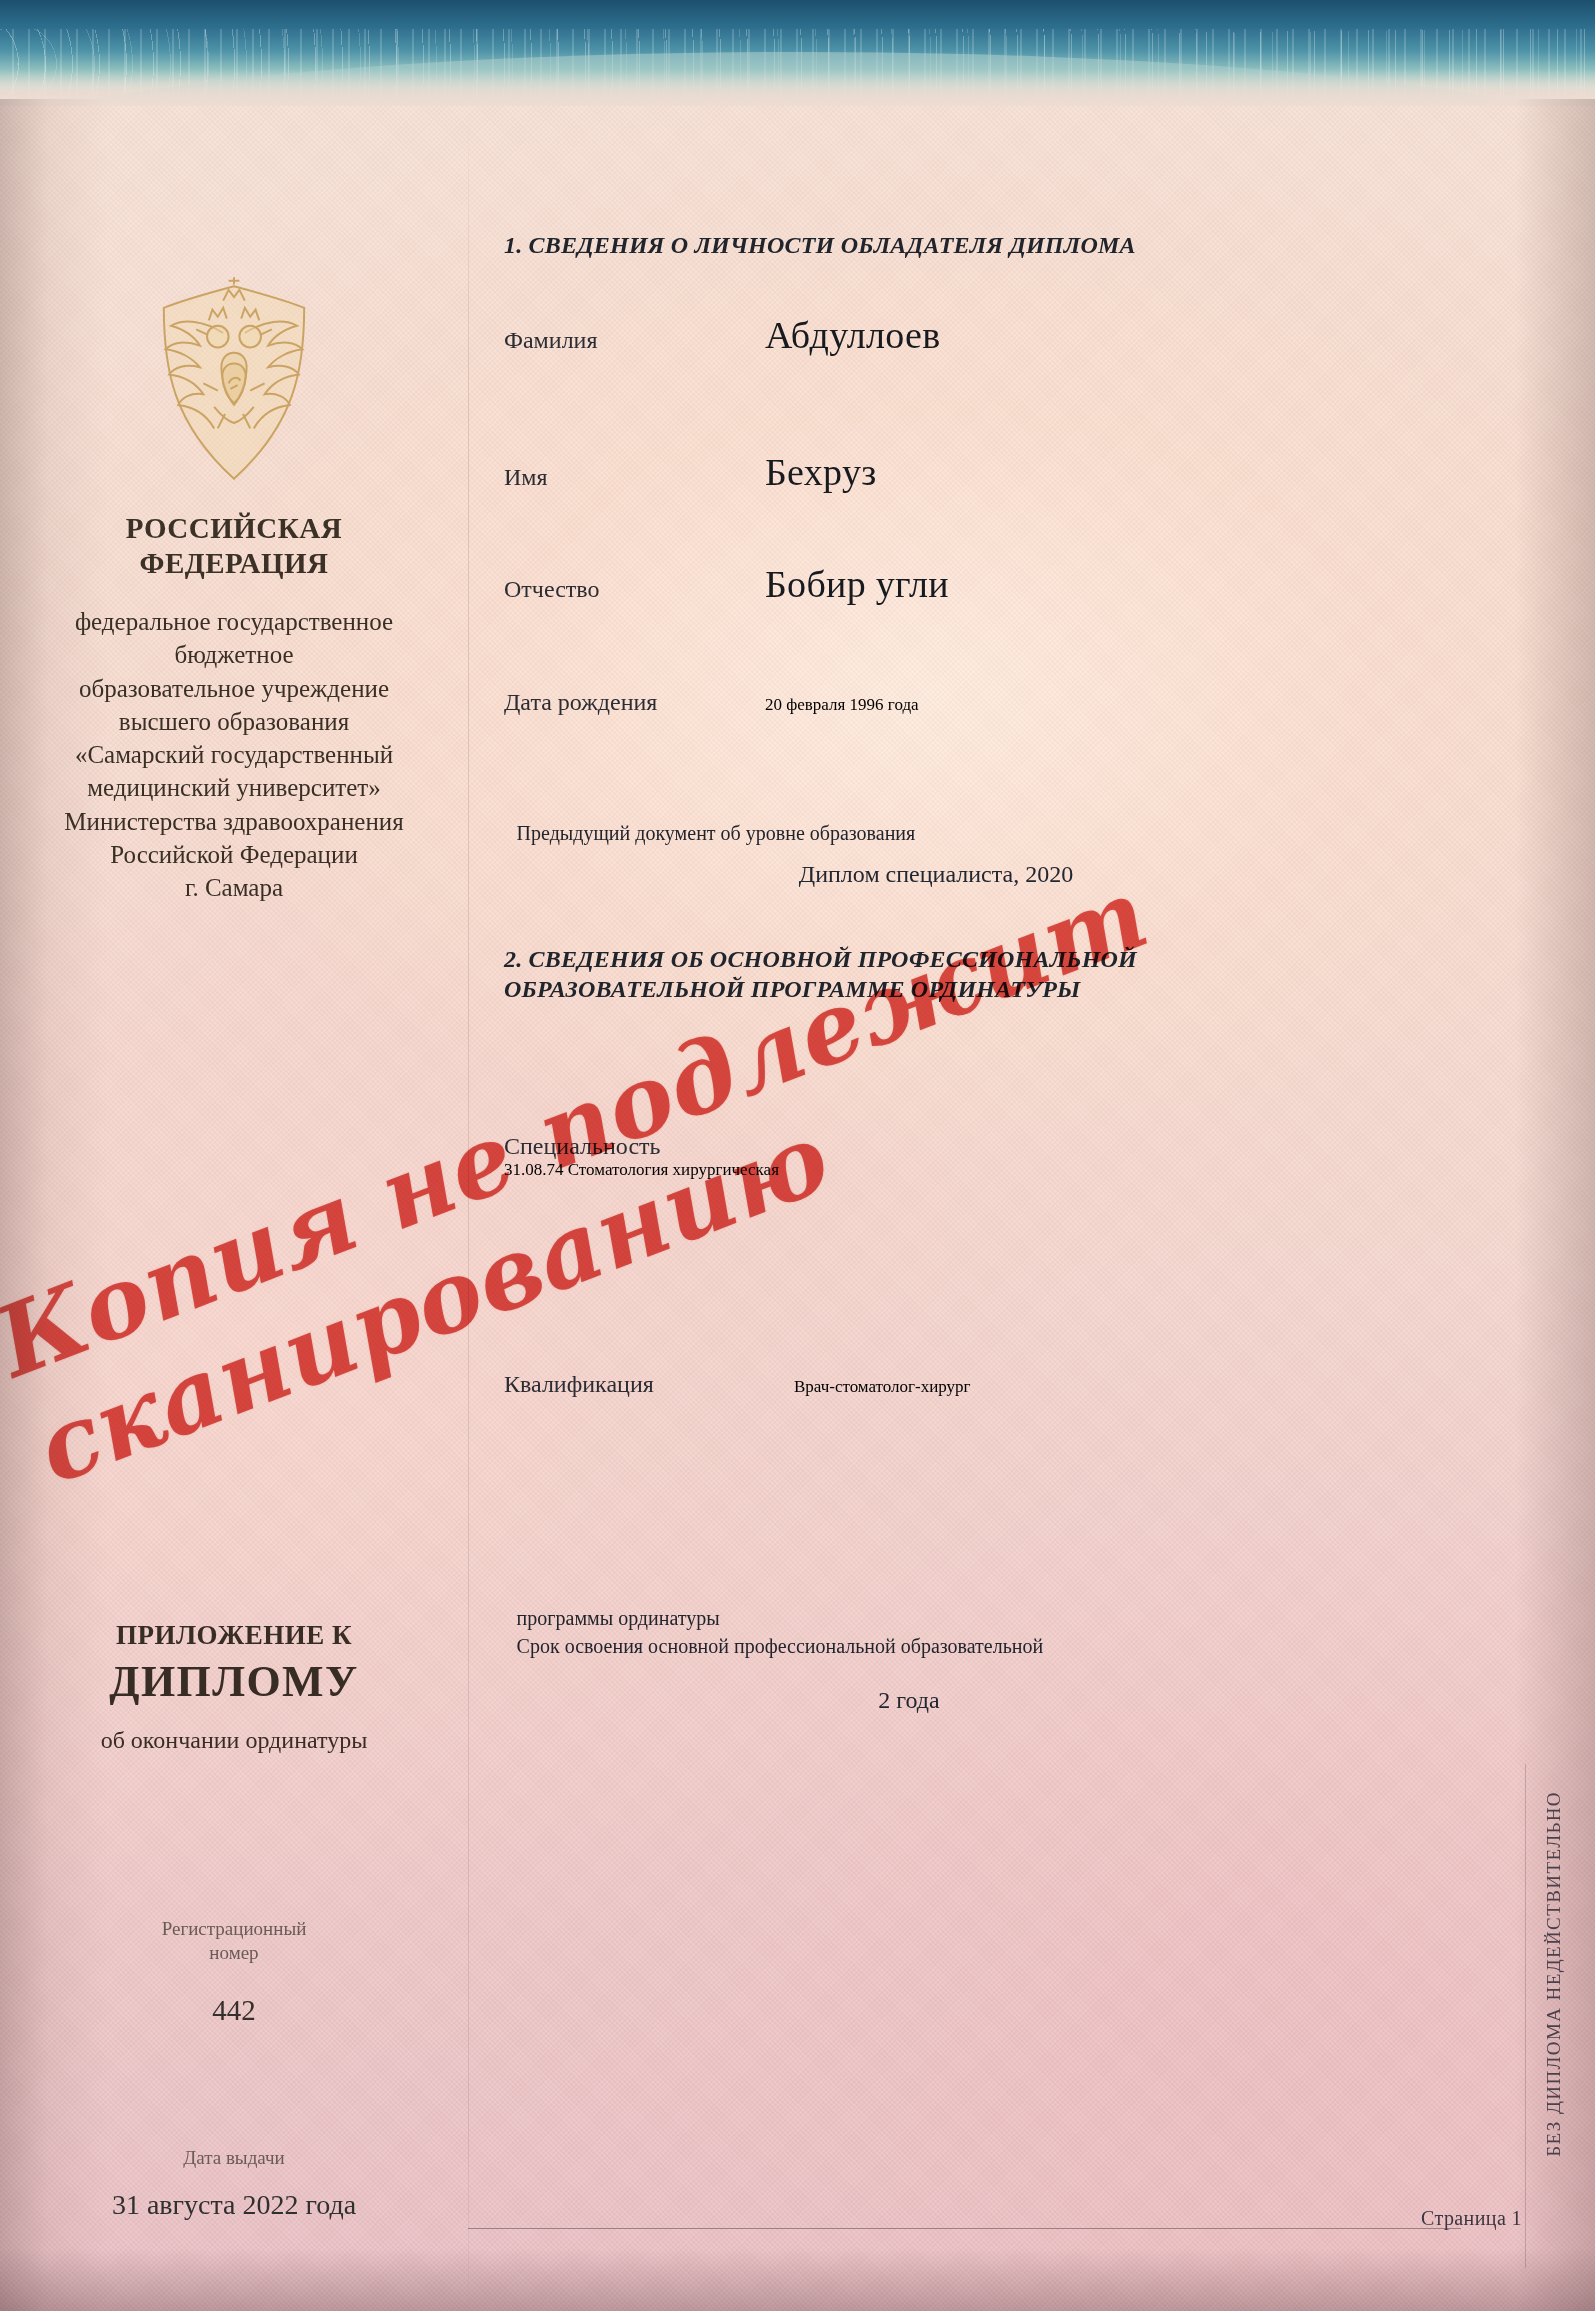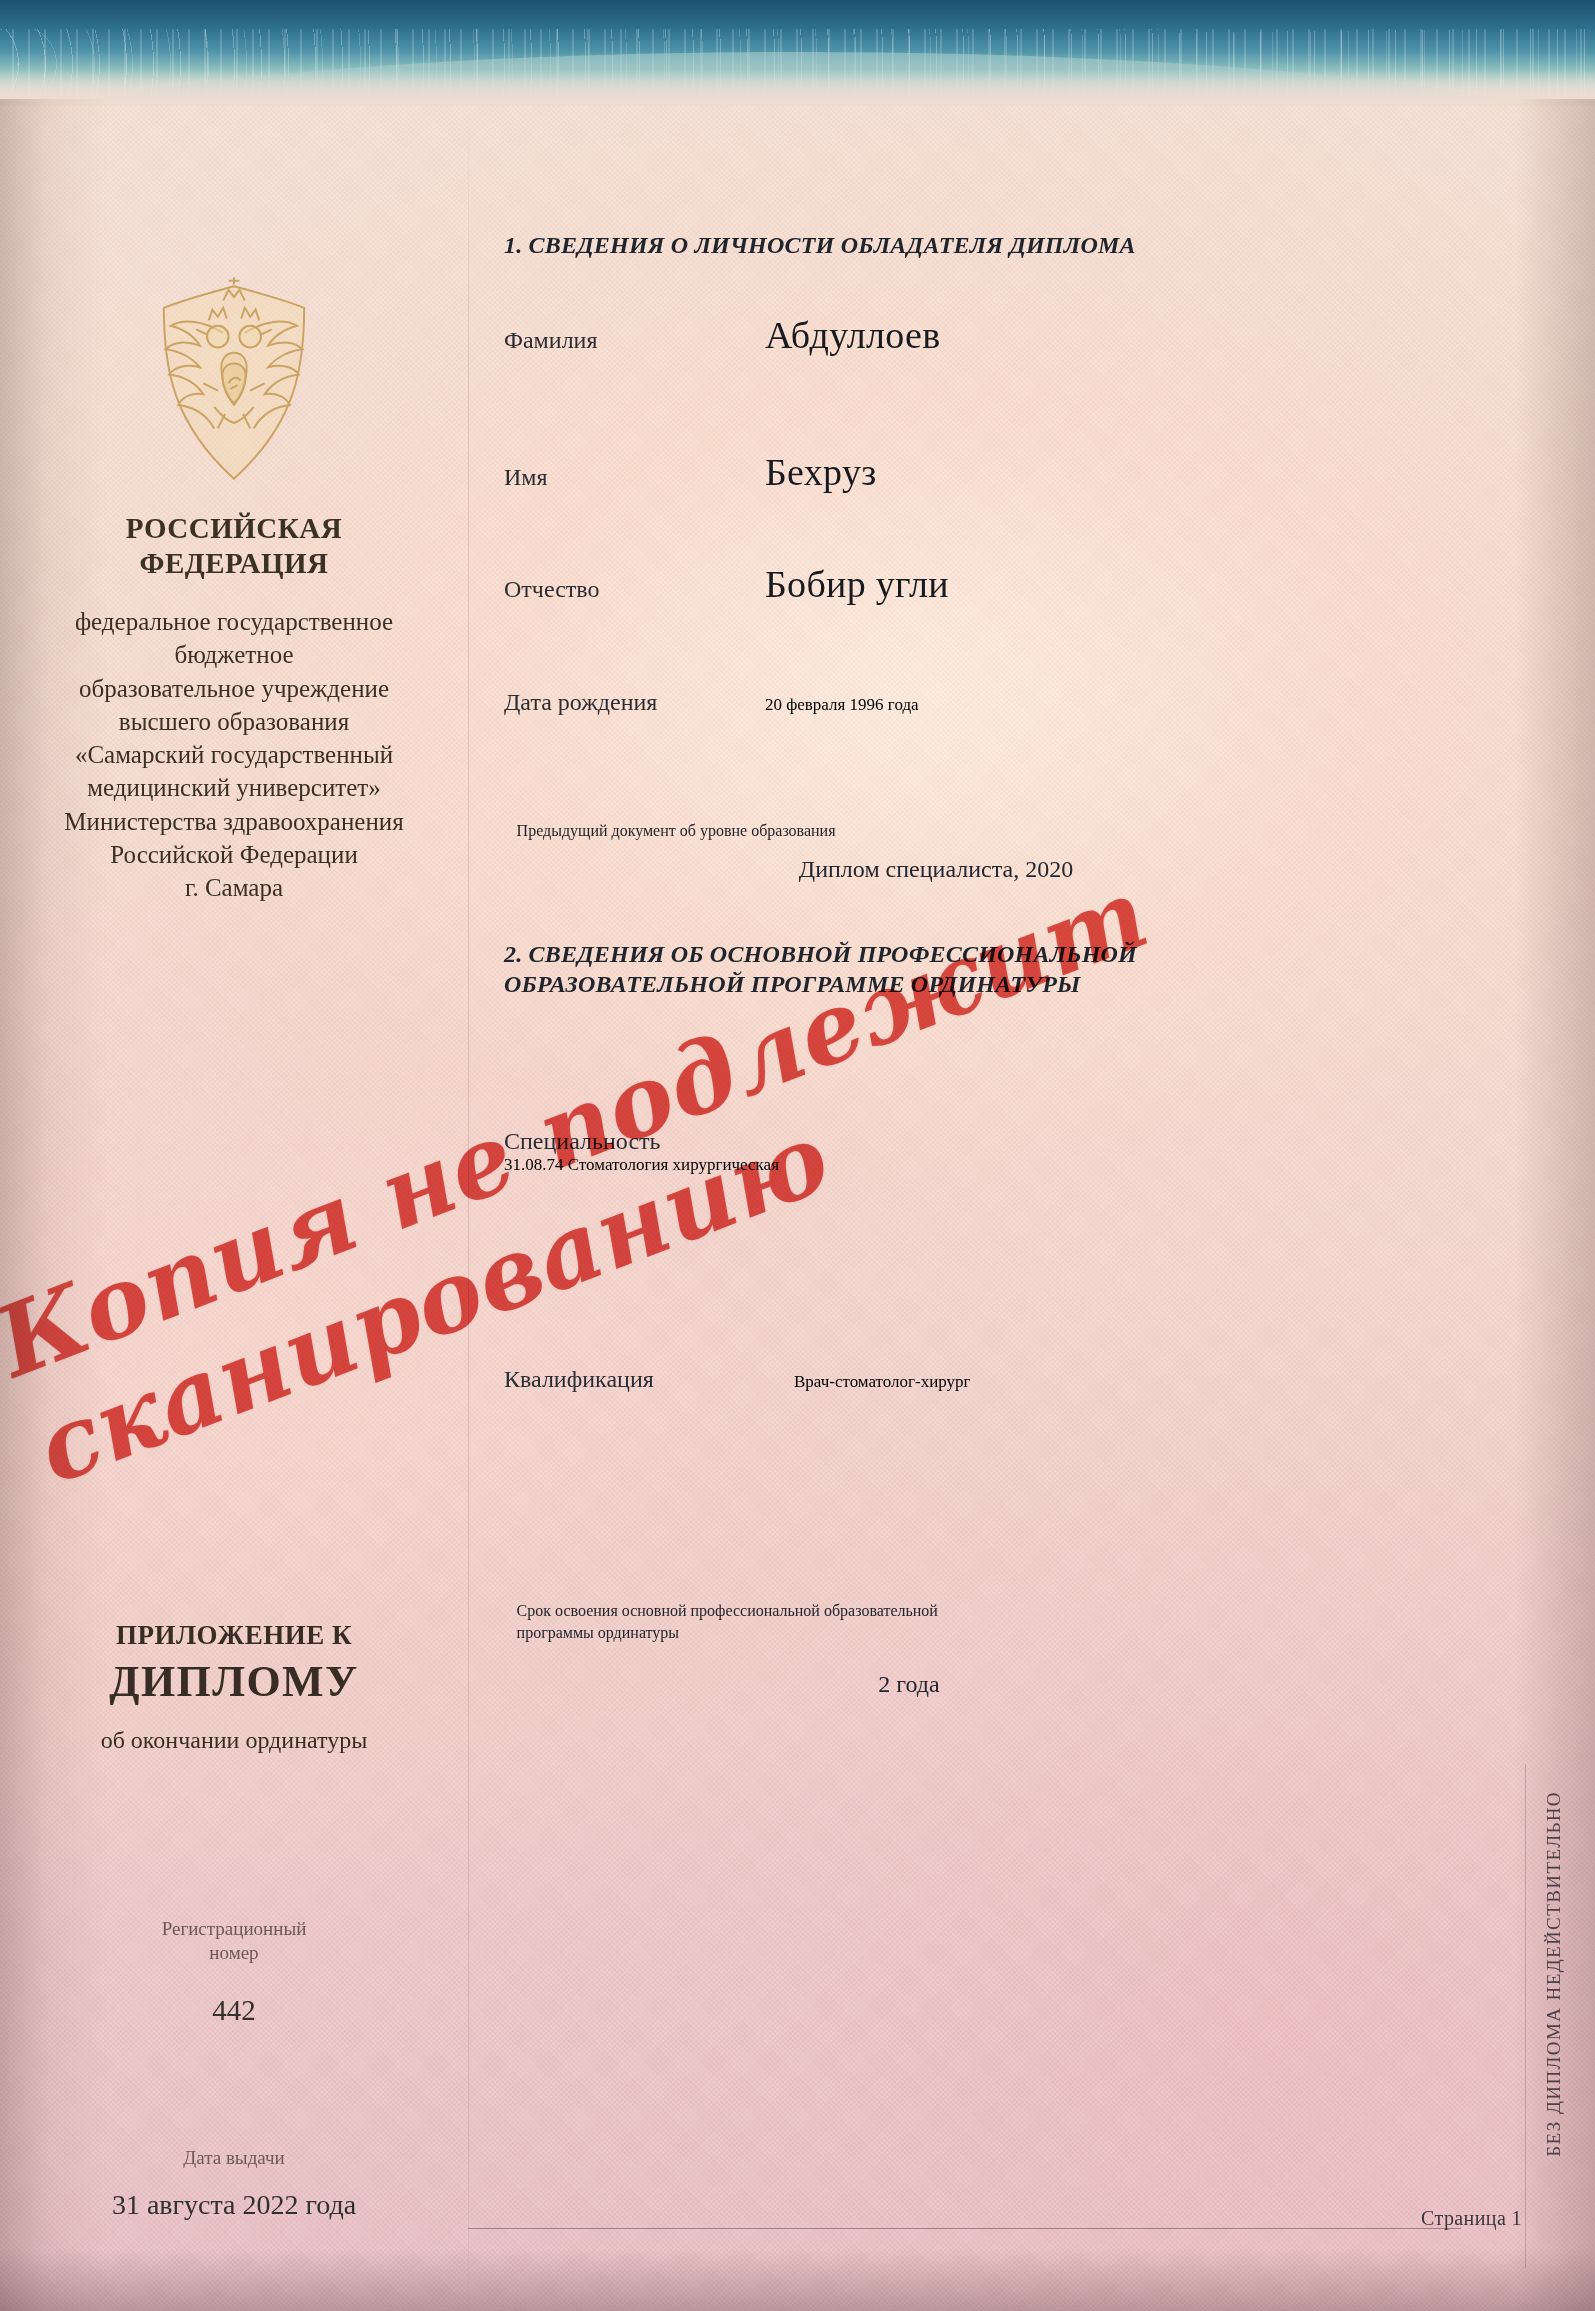--- a/index.html
+++ b/index.html
@@ -212,21 +212,21 @@
     color: #000000;
   }
 
   .center-line {
     text-align: center;
     font-size: 24px;
     margin-top: 16px;
     color: #222630;
   }
   .block-line {
-    font-size: 16px;
+    font-size: 20px;
     color: #21242c;
   }
 
   .footer-rule {
     position: absolute;
     left: 468px;
     right: 135px;
     top: 2228px;
     height: 0.9px;
     background: rgba(90,78,86,0.55);
@@ -416,22 +416,22 @@
       <div class="field-label">Специальность</div>
       <div class="field-value-small">31.08.74 Стоматология хирургическая</div>
     </div>
 
     <div class="field-row" style="margin-top:191px;">
       <div class="field-label">Квалификация</div>
       <div class="field-value-small" style="padding-left:29px;">Врач-стоматолог-хирург</div>
     </div>
 
     <div class="block-line" style="margin-top:207px; padding-left:12.6px; line-height:1.38;">
+      <div>программы ординатуры</div>
       <div>Срок освоения основной профессиональной образовательной</div>
-      <div>программы ординатуры</div>
     </div>
     <div class="center-line" style="margin-top:27px; padding-right:216px;">2 года</div>
   </div>
 
   <div class="footer-rule"></div>
   <div class="page-num">Страница  1</div>
 
   <div class="side-rule"></div>
   <div class="side-vertical">БЕЗ ДИПЛОМА НЕДЕЙСТВИТЕЛЬНО</div>
 

